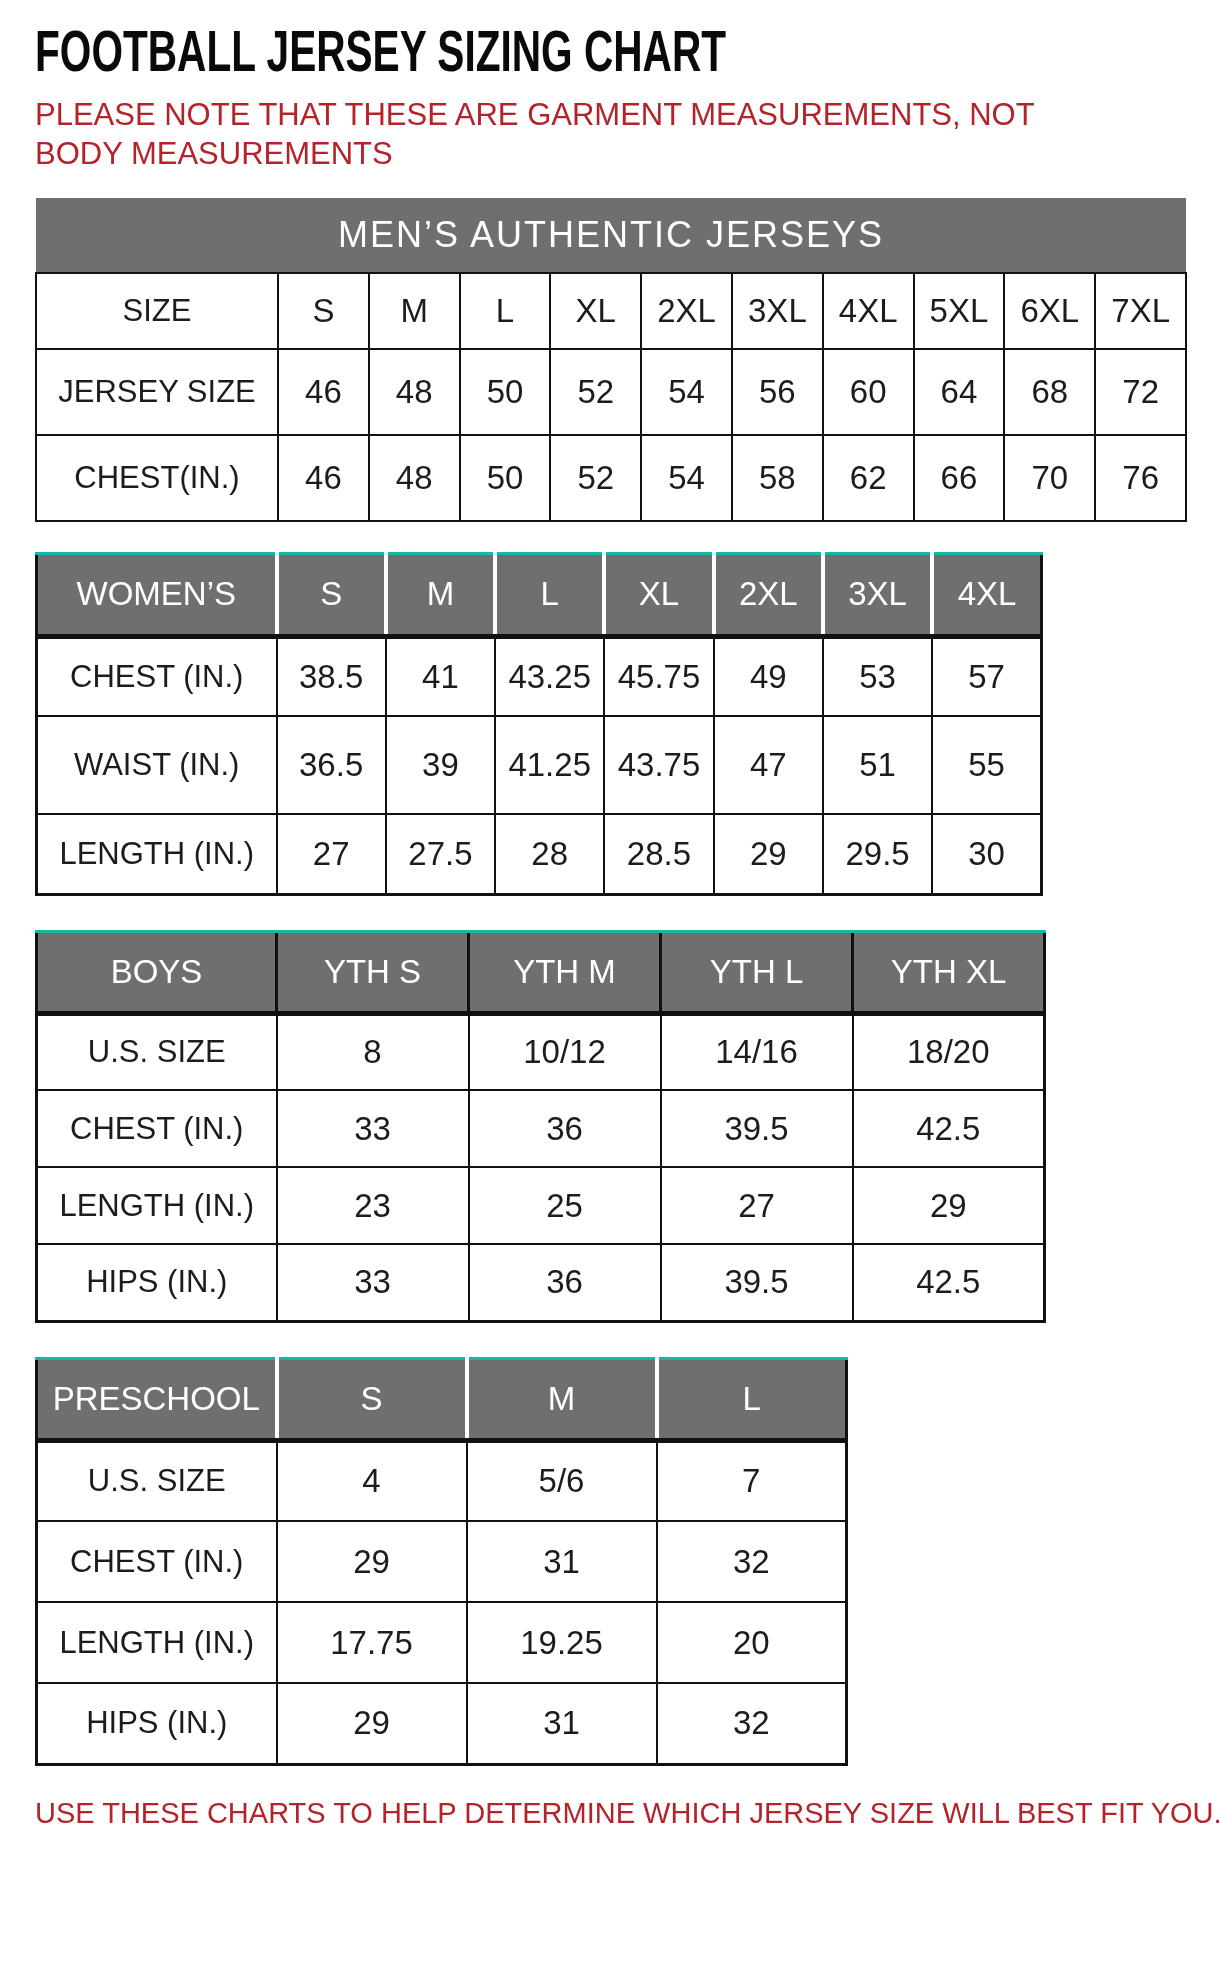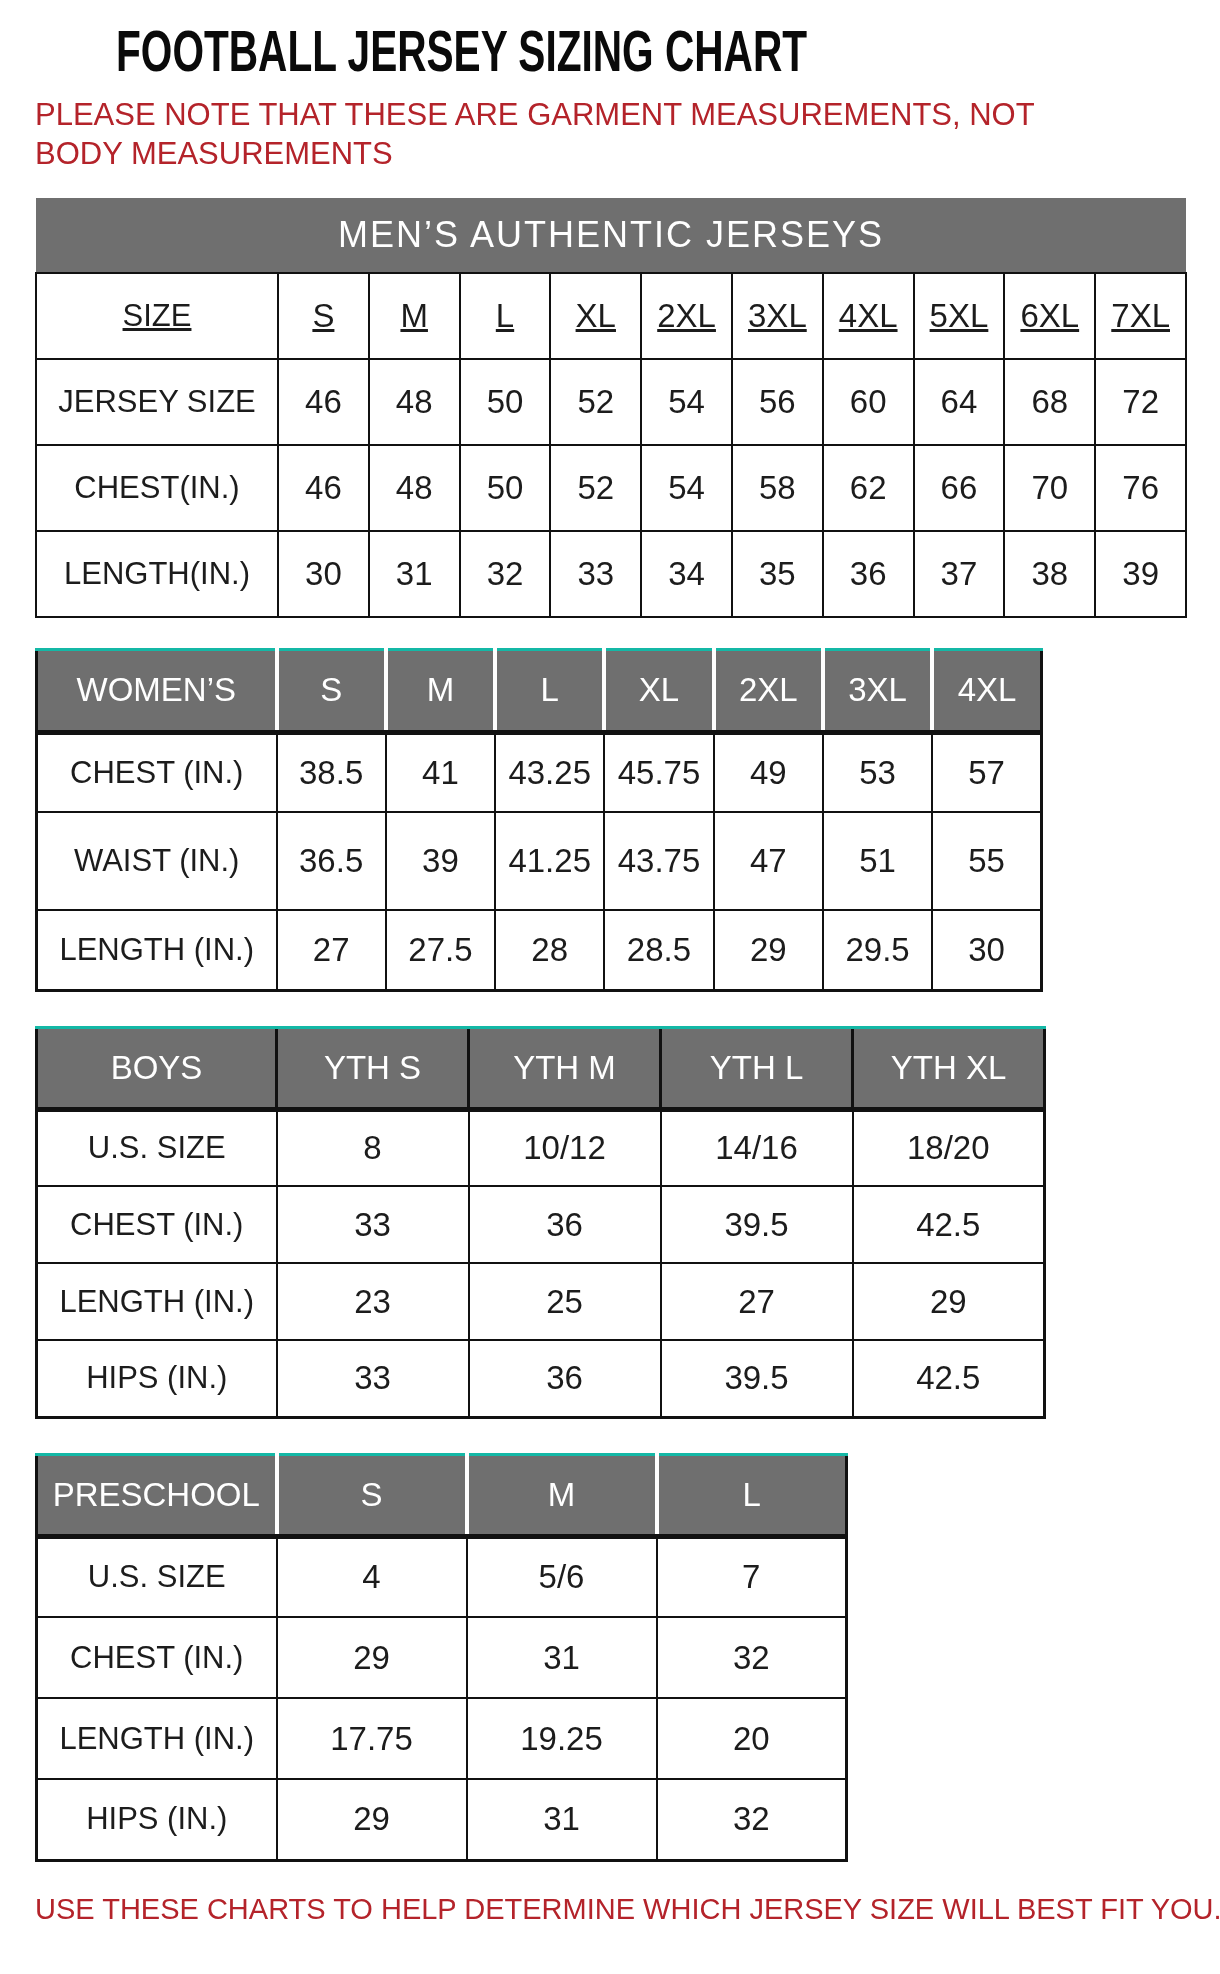--- a/index.html
+++ b/index.html
@@ -2,21 +2,21 @@
 <html><head>
 <meta charset="utf-8">
 <style>
   html,body{margin:0;padding:0;background:#ffffff;}
   .page{
     width:1220px;height:1974px;box-sizing:border-box;
     padding:22px 35px 0 35px;overflow:hidden;background:#ffffff;
     font-family:"Liberation Sans",sans-serif;
   }
   h1.title{
-    margin:0 0 16px 0;line-height:1;font-size:58px;font-weight:bold;color:#0a0a0a;text-align:center;
+    margin:0 0 16px 0;line-height:1;font-size:58px;font-weight:bold;color:#0a0a0a;
   }
   h1.title .title-inner{
     display:inline-block;transform:scaleX(0.70);transform-origin:left center;
     white-space:nowrap;letter-spacing:0px;
   }
   p.note{
     margin:0 0 24px 0;max-width:1080px;
     font-size:31px;line-height:1.25;color:#b4232a;font-weight:400;
   }
   .tbl-wrap{margin:0 0 30px 0;}
@@ -67,21 +67,21 @@
           <col style="width: 90.8px;">
           <col style="width: 90.8px;">
           <col style="width: 90.8px;">
         </colgroup>
         <thead>
           <tr style="height: 75px;">
             <th class="banner-cell" colspan="11">MEN’S AUTHENTIC JERSEYS</th>
           </tr>
         </thead>
         <tbody>
-          <tr style="height: 86px; text-decoration: underline;">
+          <tr style="height: 76px;">
             <td class="rowlabel">SIZE</td>
             <td>S</td>
             <td>M</td>
             <td>L</td>
             <td>XL</td>
             <td>2XL</td>
             <td>3XL</td>
             <td>4XL</td>
             <td>5XL</td>
             <td>6XL</td>
@@ -106,33 +106,20 @@
             <td>48</td>
             <td>50</td>
             <td>52</td>
             <td>54</td>
             <td>58</td>
             <td>62</td>
             <td>66</td>
             <td>70</td>
             <td>76</td>
           </tr>
-          <tr style="height: 86px;">
-            <td class="rowlabel">LENGTH(IN.)</td>
-            <td>30</td>
-            <td>31</td>
-            <td>32</td>
-            <td>33</td>
-            <td>34</td>
-            <td>35</td>
-            <td>36</td>
-            <td>37</td>
-            <td>38</td>
-            <td>39</td>
-          </tr>
         </tbody>
       </table>
     </div>
   <div class="tbl-wrap gap-l">
       <table class="tbl header-tbl sep-white" style="width: 1005px;">
         <colgroup>
           <col style="width: 240px;">
           <col style="width: 109.286px;">
           <col style="width: 109.286px;">
           <col style="width: 109.286px;">

